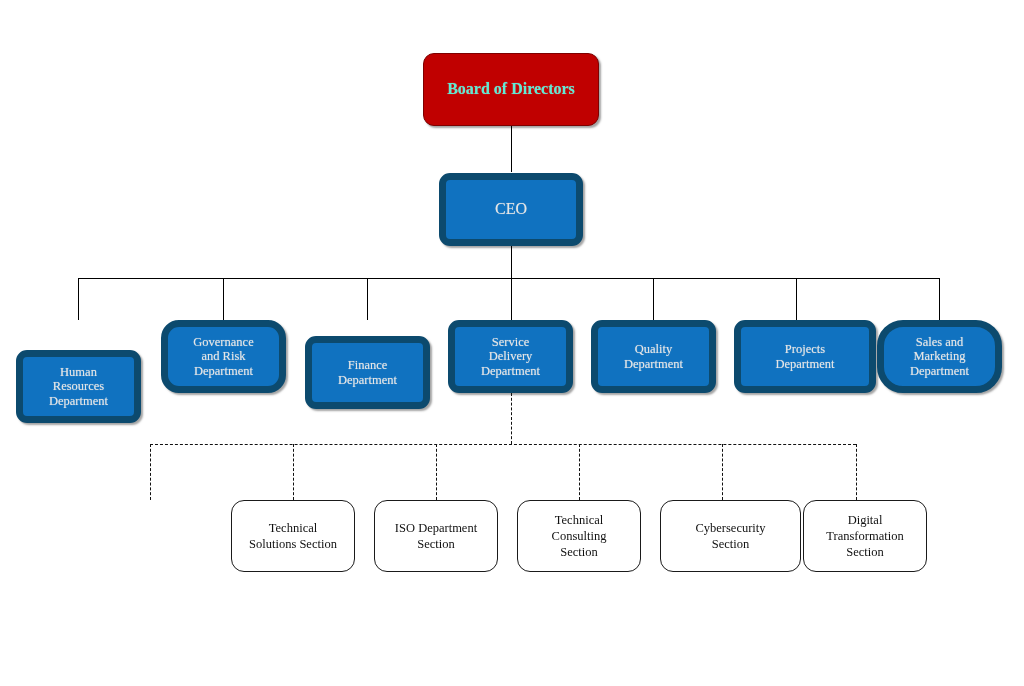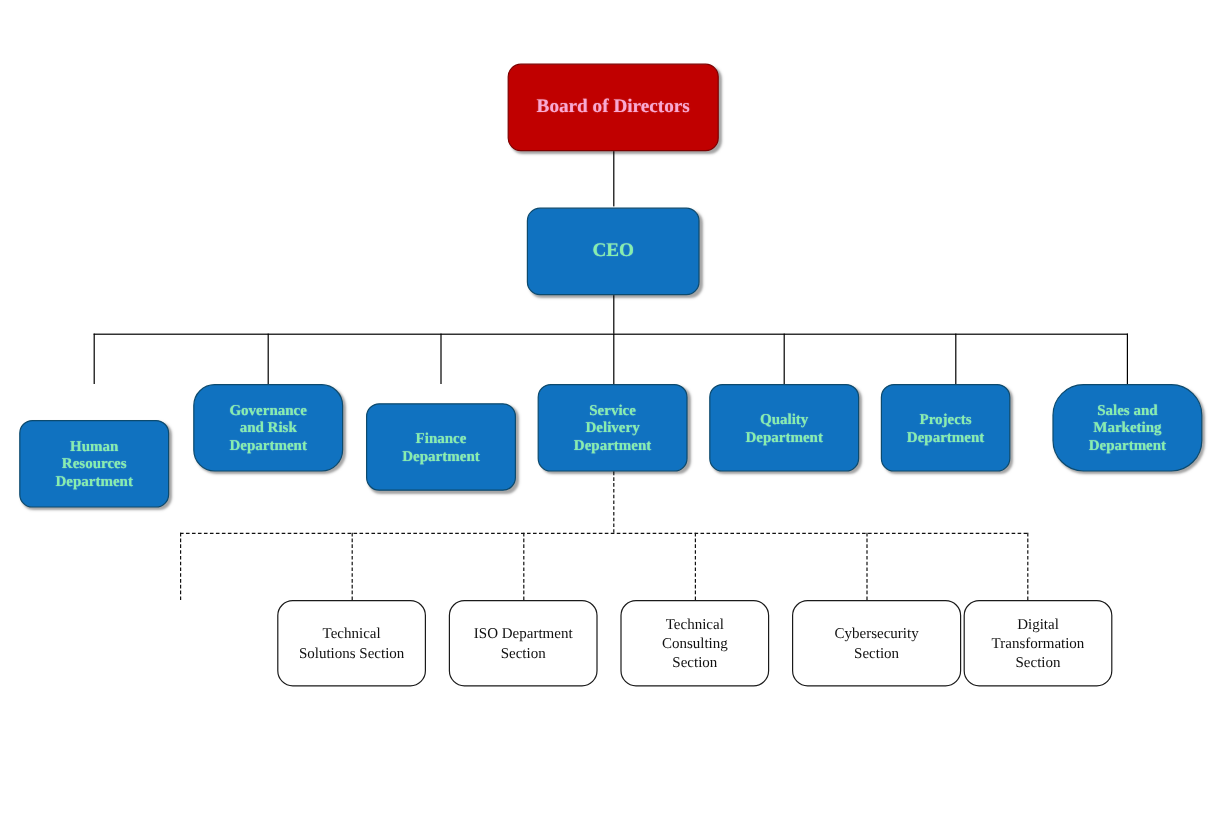--- a/index.html
+++ b/index.html
@@ -35,34 +35,34 @@
     width: 100%;
     padding: 0 4px;
     white-space: pre-line;
   }
 
   
   .node.board {
     background: #C00000;
     border: 1px solid #7e0000;
     border-radius: 11px;
-    color: #f9a8d4;
+    color: #5eead4;
     font-weight: bold;
     font-size: 16px;
     box-shadow: 2px 2px 2px rgba(90,90,90,0.55);
     text-shadow: 0 0 1px rgba(255,255,255,0.45);
   }
 
   
   .node.blue {
     background: #1072C0;
-    border: 1px solid #0c4a6e;
+    border: 7px solid #0c4a6e;
     border-radius: 11px;
-    color: #86efac;
-    font-weight: bold;
+    color: #e5e5e5;
+    font-weight: normal;
     box-shadow: 2px 2px 2px rgba(90,90,90,0.55);
     text-shadow: 0 0 1px rgba(255,255,255,0.5);
   }
   .node.ceo  { font-size: 16px; }
   .node.dept { font-size: 12.5px; }
 
   
   .node.section {
     background: #ffffff;
     border: 1.3px solid #1a1a1a;
@@ -137,21 +137,21 @@
   </div>
   <div class="node blue dept" style="left:448px; top:320px; width:125px; height:73px;">
     <span class="label">Service
 Delivery
 Department</span>
   </div>
   <div class="node blue dept" style="left:591px; top:320px; width:125px; height:73px;">
     <span class="label">Quality
 Department</span>
   </div>
-  <div class="node blue dept" style="left:734px; top:320px; width:108px; height:73px;text-align:center;">
+  <div class="node blue dept" style="left:734px; top:320px; width:142px; height:73px;text-align:center;">
     <span class="label">Projects
 Department</span>
   </div>
   <div class="node blue dept" style="left:877px; top:320px; width:125px; height:73px;border-radius:26px;">
     <span class="label">Sales and
 Marketing
 Department</span>
   </div>
 
   <div class="conn v-dash" style="left:511px; top:393px; height:51px;"></div>

